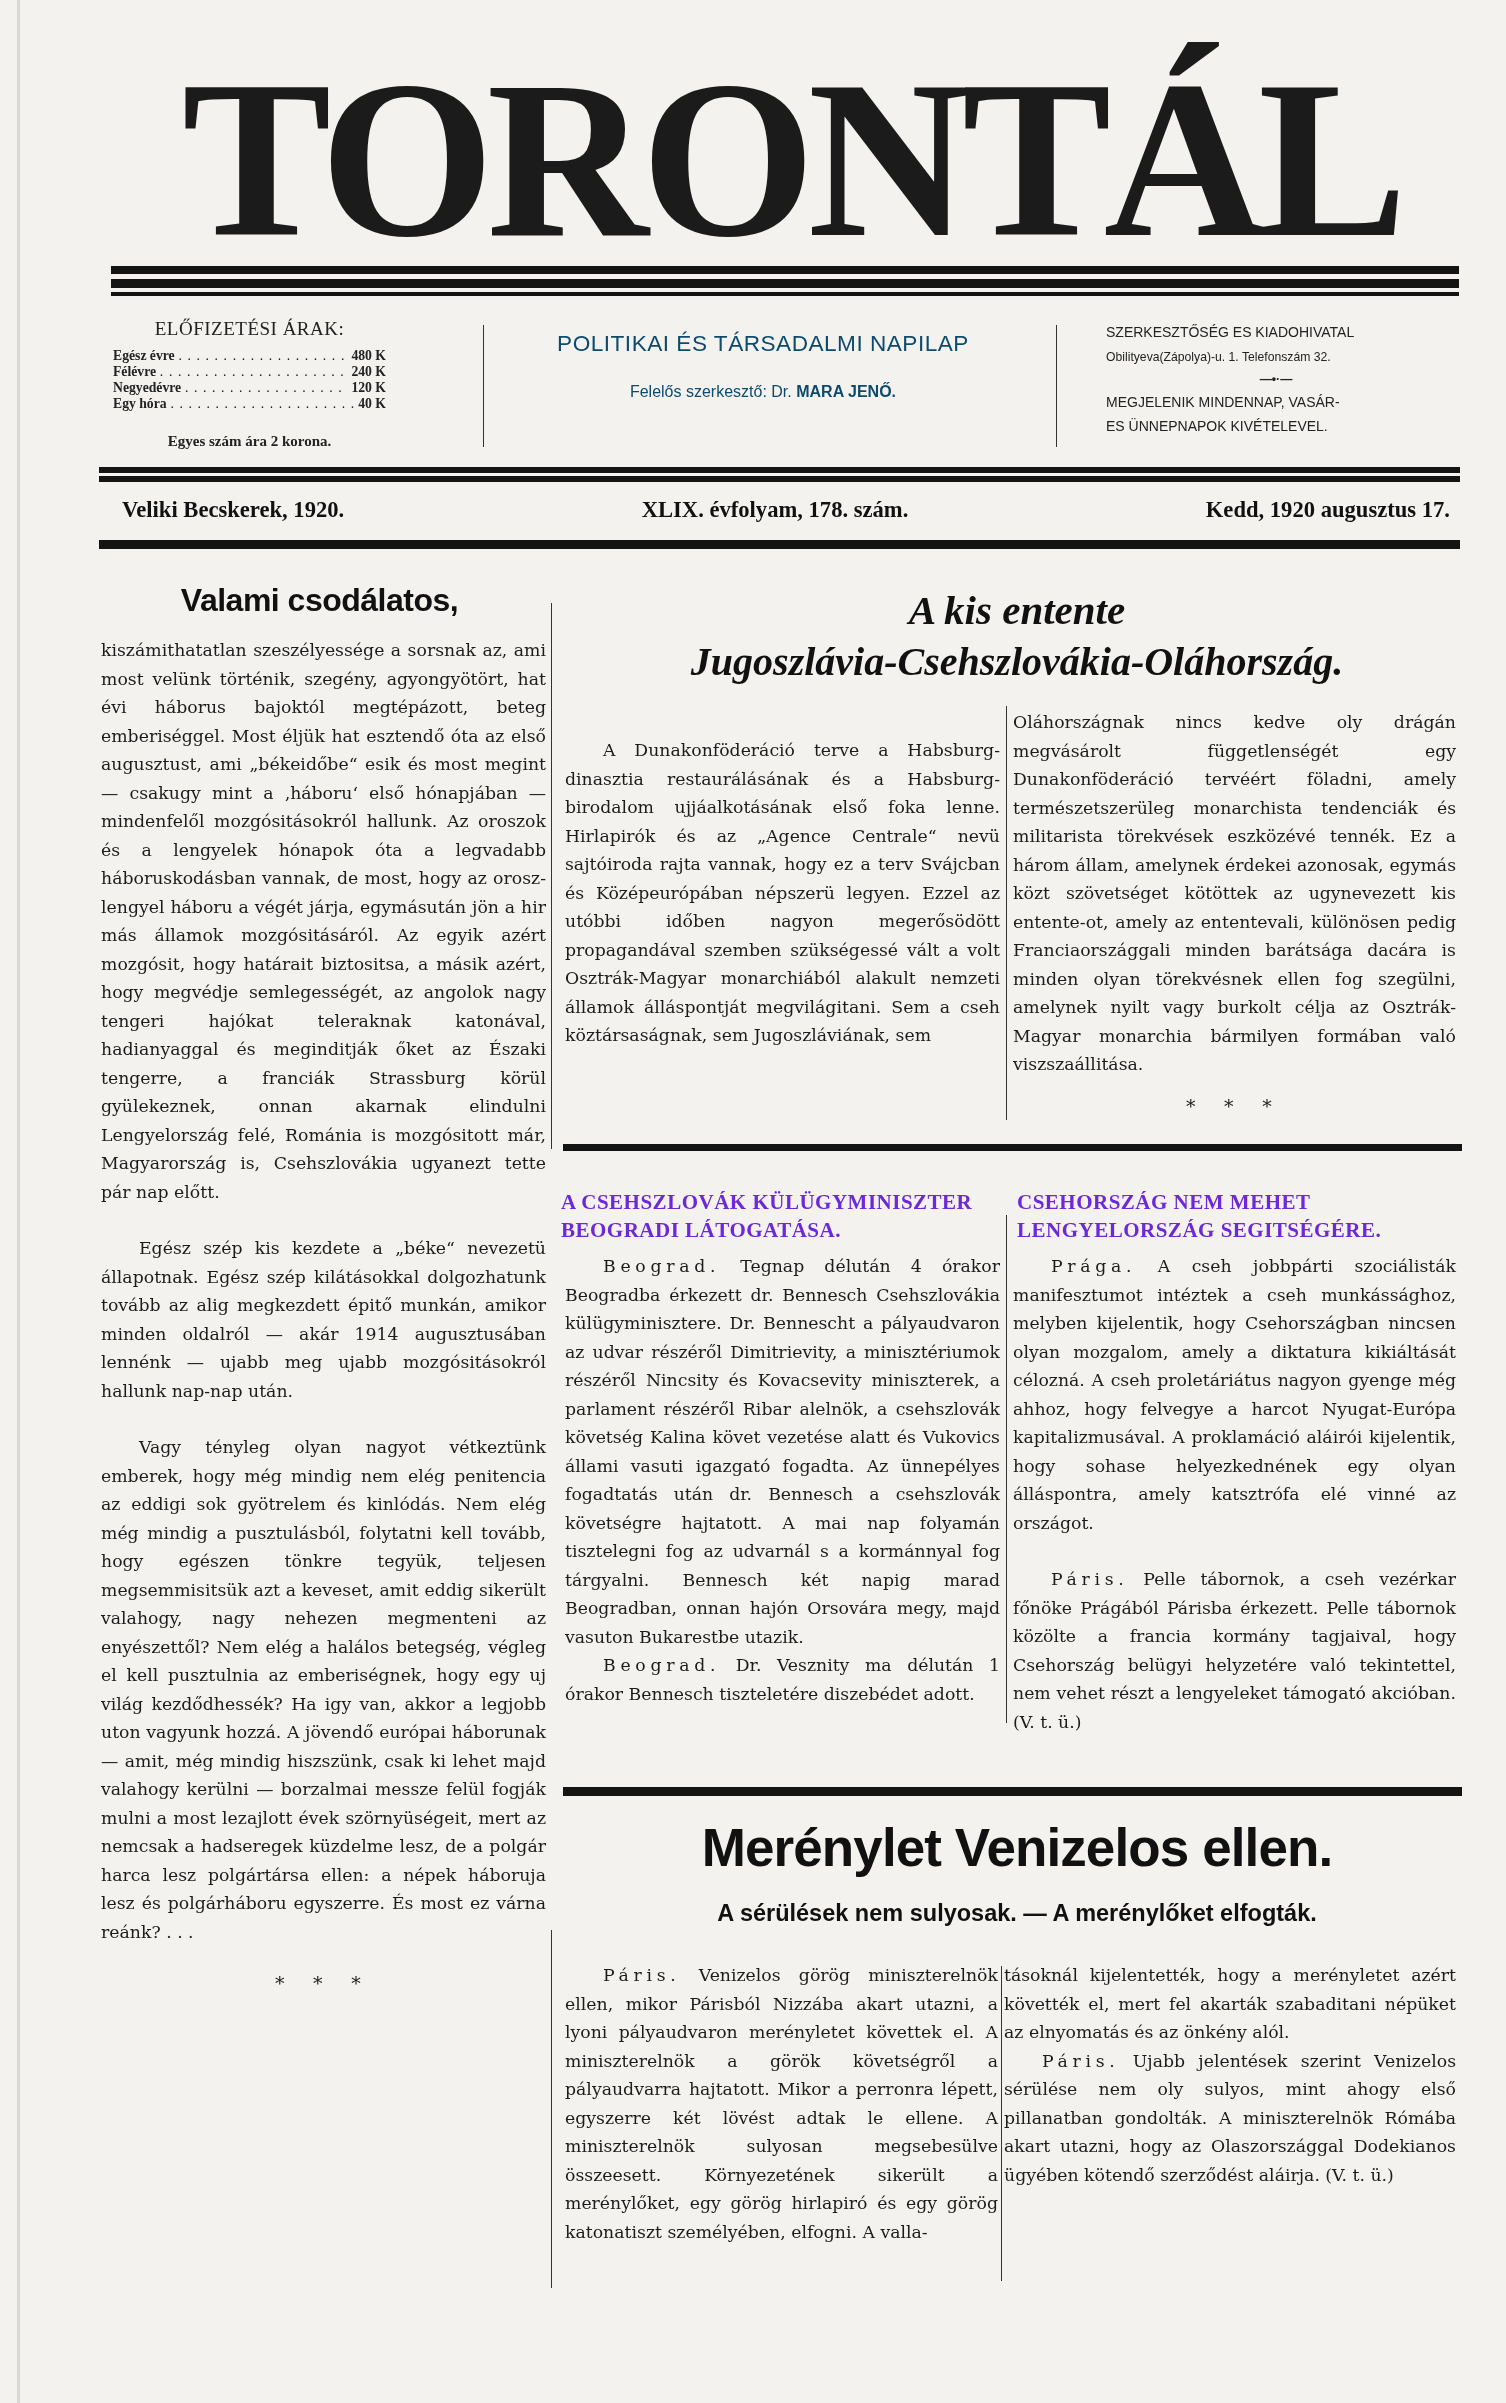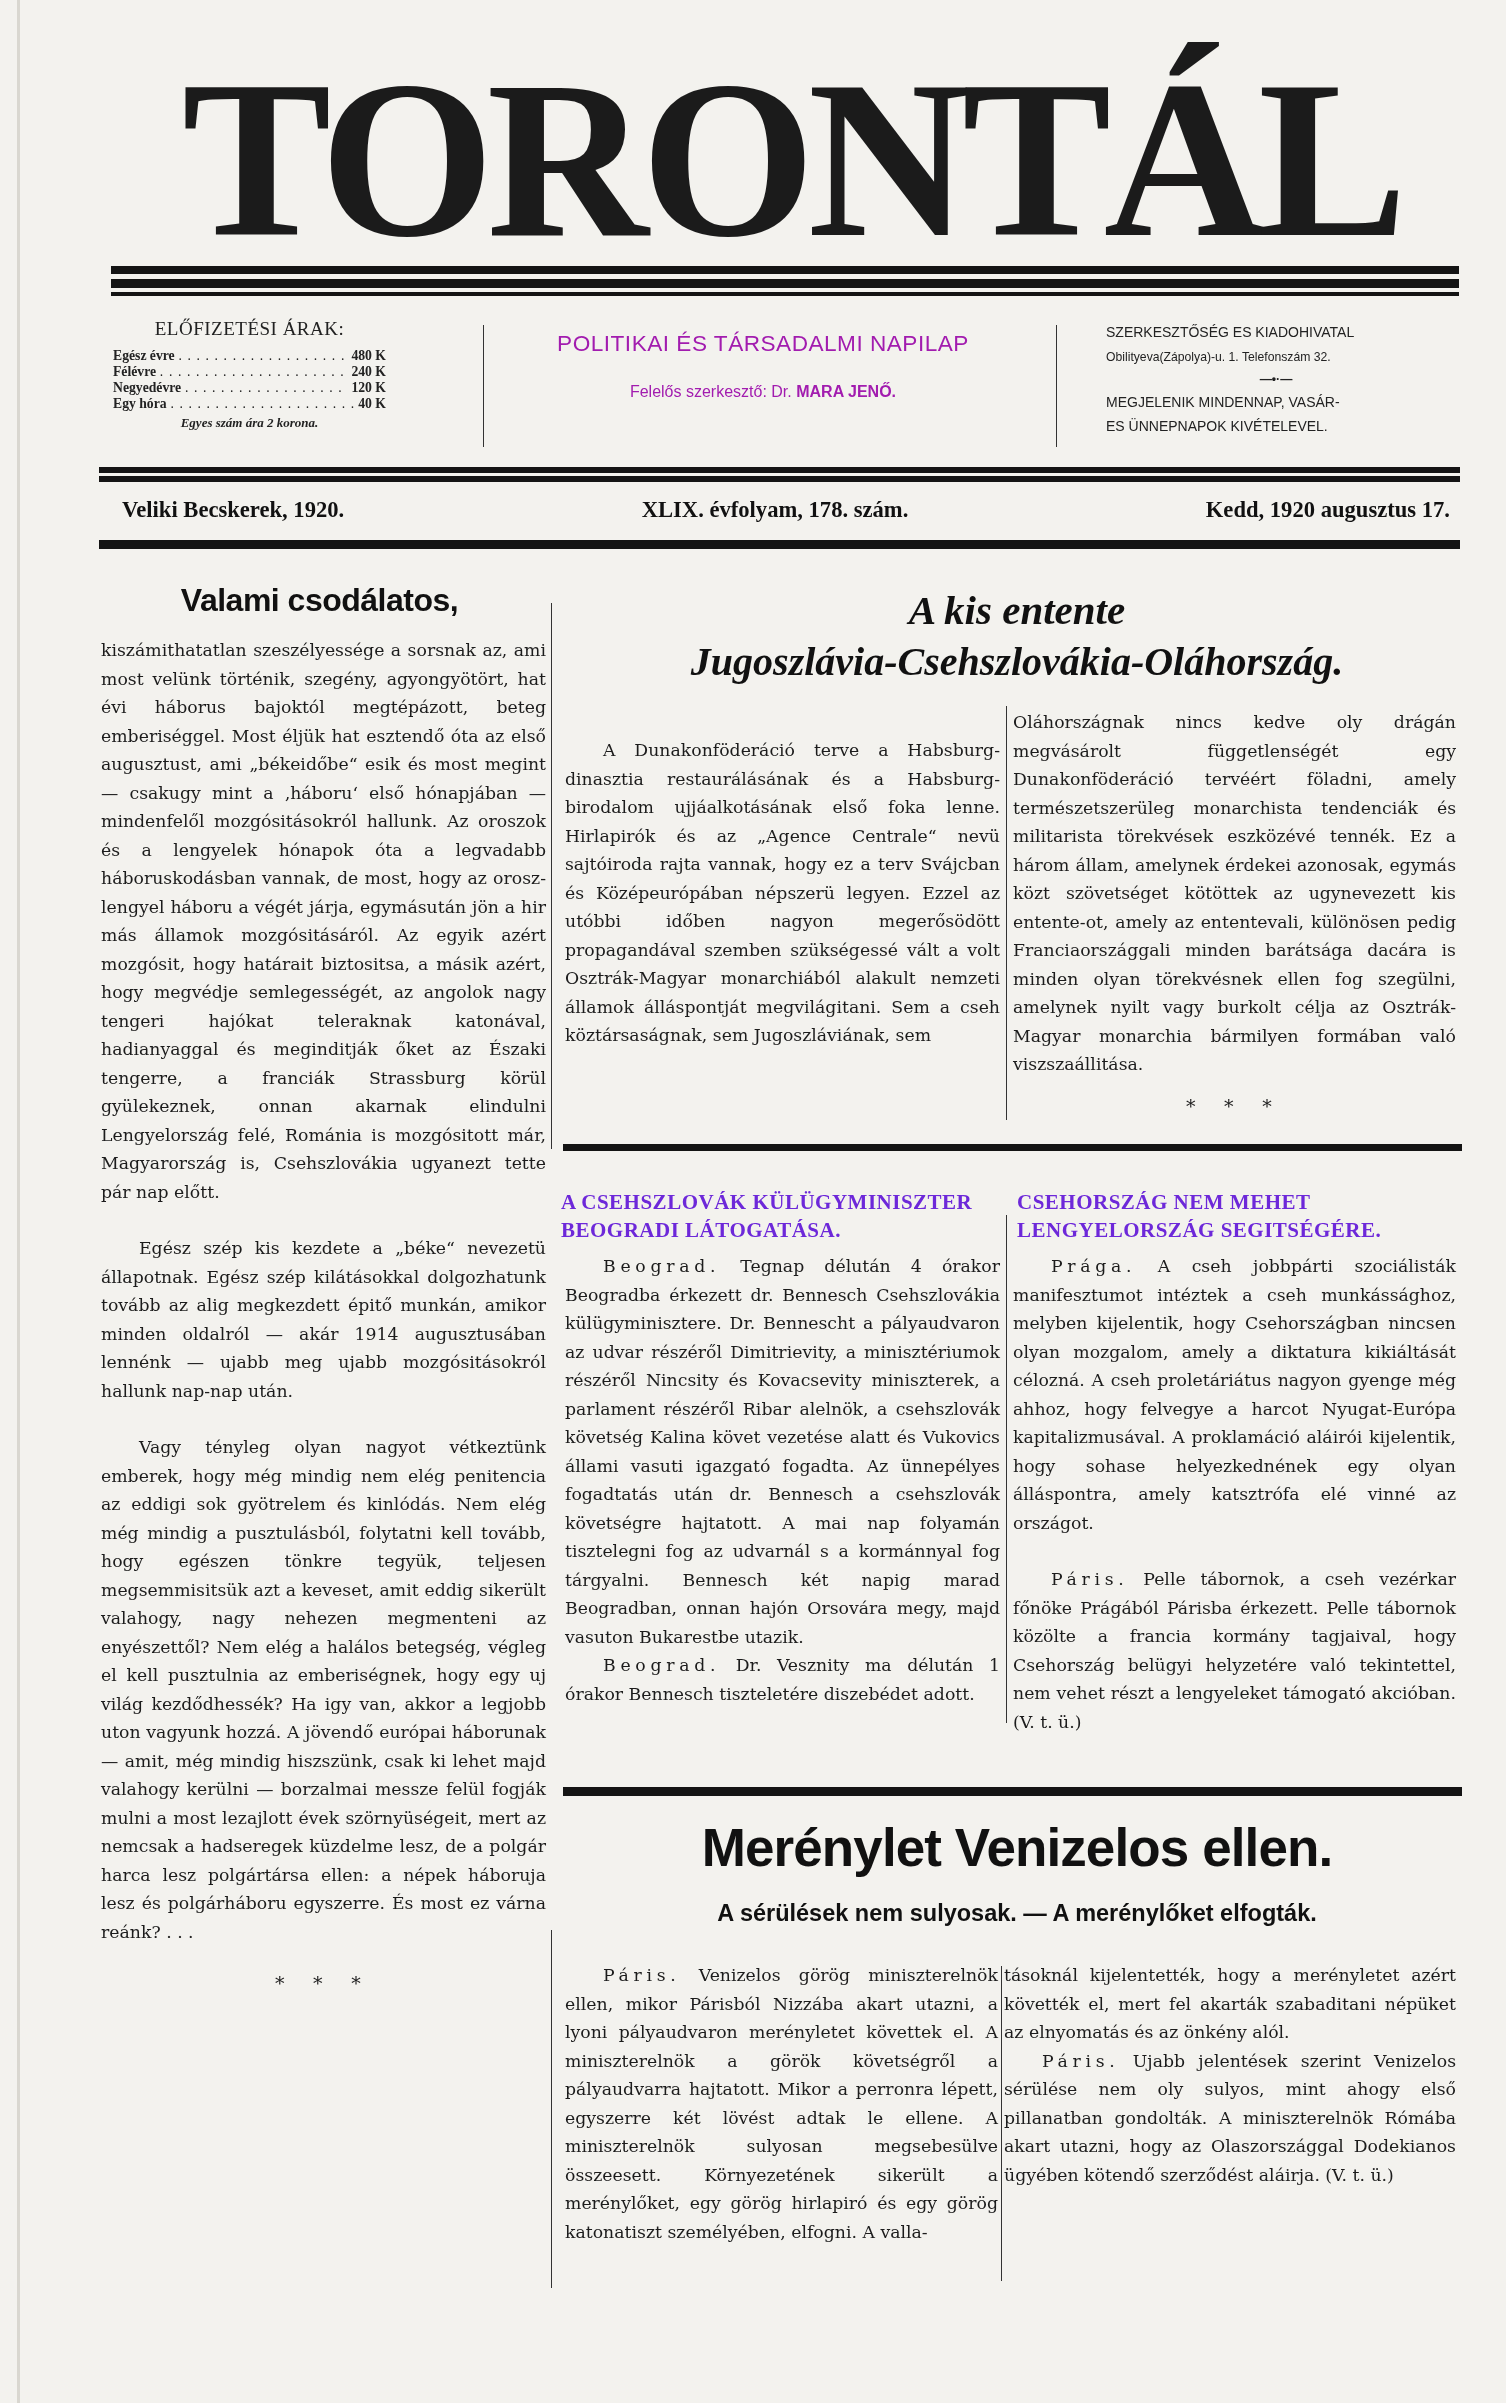--- a/index.html
+++ b/index.html
@@ -21,25 +21,25 @@
   .rule { position: absolute; background: #141414; }
   .subhdr-left {
     position: absolute; left: 113px; top: 318px; width: 273px;
     font-family: "Liberation Serif", serif; font-size: 16px; color: #222;
   }
   .subhdr-left .title { text-align: center; font-size: 19px; letter-spacing: 0.5px; margin-bottom: 7.5px; }
   .price-row { display: flex; justify-content: space-between; font-size: 13.7px; line-height: 16px; }
   .price-row .lbl { font-weight: 700; }
   .price-row .dots { flex: 1; overflow: hidden; white-space: nowrap; letter-spacing: 5.6px; margin: 0 3.8px; }
   .price-row .amt { font-weight: 700; }
-  .single { text-align: center; font-size: 13px; margin-top: 3px; font-weight: 700; font-style: italic; }
+  .single { text-align: center; font-size: 15px; margin-top: 21px; font-weight: 700; }
   .vline { position: absolute; width: 0.9px; background: #333; }
   .subhdr-mid {
     position: absolute; left: 490px; top: 331px; width: 546px; text-align: center;
-    font-family: "Liberation Sans", sans-serif; color: #a21caf;
+    font-family: "Liberation Sans", sans-serif; color: #0c4a6e;
   }
   .subhdr-mid .tag { font-size: 22.6px; letter-spacing: 0.5px; }
   .subhdr-mid .ed { font-size: 16px; margin-top: 26px; }
   .subhdr-mid .ed b { font-weight: 700; }
   .subhdr-right {
     position: absolute; left: 1106px; top: 320px; width: 358px;
     font-family: "Liberation Sans", sans-serif; font-size: 14px; color: #222; line-height: 24.5px;
   }
   .subhdr-right .sep { text-align: center; width: 132px; font-size: 12.2px; line-height: 13px; margin: 3.8px 0; font-weight: 700; }
   .dateline {

